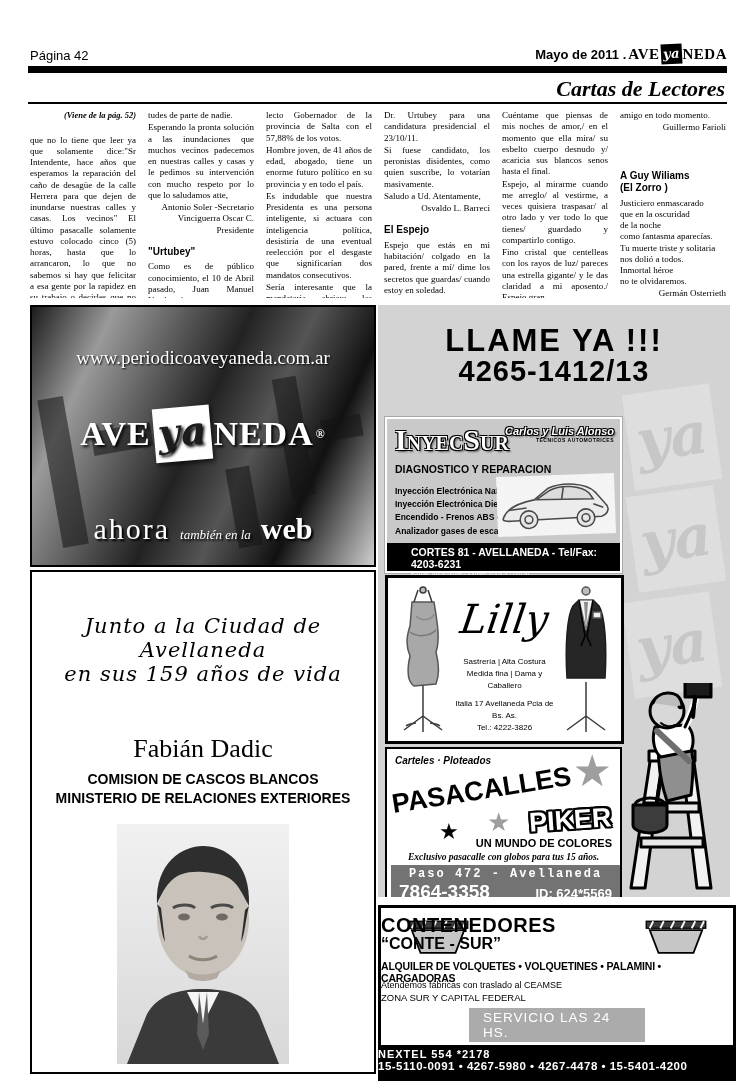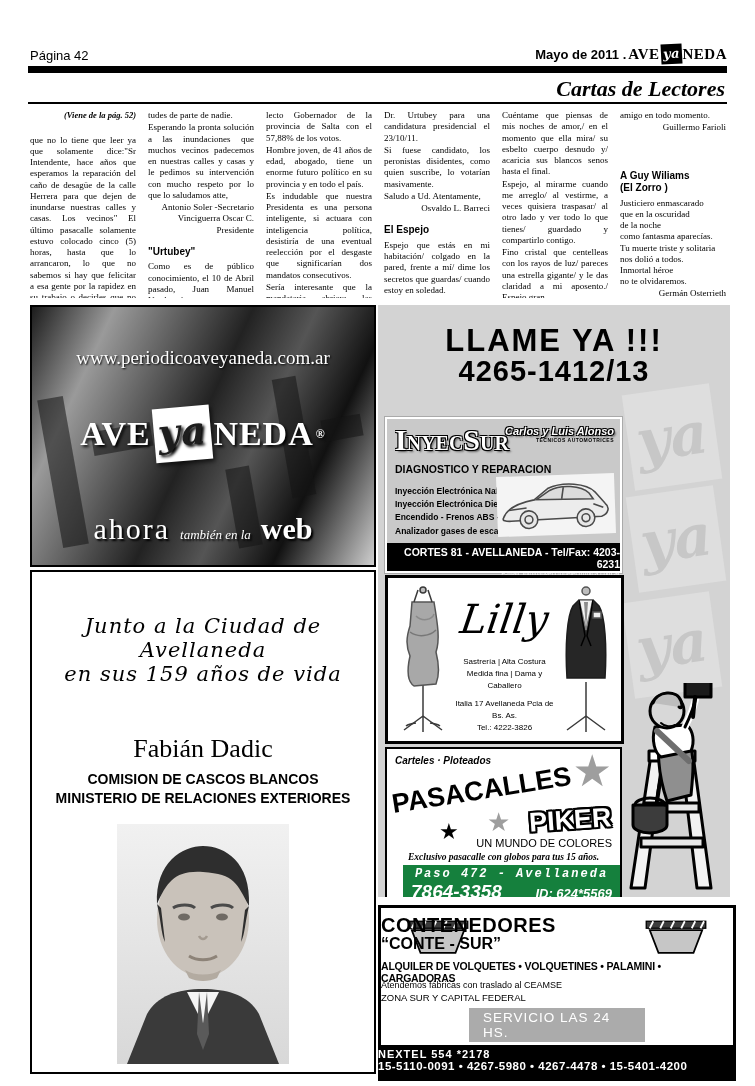--- a/index.html
+++ b/index.html
@@ -52,40 +52,40 @@
   .inyec{position:absolute;left:7px;top:112px;width:233px;height:152px;background:#c9c9c9;border:2px solid #fff;box-shadow:0 0 0 1px #aaa;font-family:"Liberation Sans",sans-serif;}
   .outline-w{color:#fff;text-shadow:-1px -1px 0 #000,1px -1px 0 #000,-1px 1px 0 #000,1px 1px 0 #000,2px 2px 2px #555;}
   .inyeclogo{position:absolute;left:8px;top:4px;font-family:"Liberation Serif",serif;font-weight:bold;}
   .inyeclogo .big{font-size:30px;}
   .inyeclogo .small{font-size:20px;text-align:center;}
   .inyecdiag{position:absolute;left:8px;top:44px;font-weight:900;font-size:10.5px;}
   .inyecown{position:absolute;right:6px;top:6px;text-align:right;font-weight:bold;font-style:italic;font-size:11px;}
   .inyecown .sub{font-style:normal;font-size:5px;color:#000;text-shadow:none;letter-spacing:.5px;}
   .inyeclist{position:absolute;left:8px;top:66px;font-weight:bold;font-size:8.5px;line-height:1.55;}
   .carbox{position:absolute;right:5px;top:56px;width:118px;height:60px;background:#f4f4f4;transform:rotate(-2deg);}
-  .inyecbar{position:absolute;left:0;right:0;bottom:0;height:28px;background:#000;color:#fff;text-align:right;}
+  .inyecbar{position:absolute;left:0;right:0;bottom:0;height:28px;background:#000;color:#fff;text-align:left;padding-left:24px;}
   .inyecbar .a{font-weight:bold;font-size:10.5px;margin-top:3px;}
   .inyecbar .e{font-size:6.5px;}
   
   .lilly{position:absolute;left:7px;top:270px;width:233px;height:163px;background:#fff;border:3px solid #000;font-family:"Liberation Sans",sans-serif;}
   .lillyname{position:absolute;left:0;right:0;top:18px;text-align:center;font-family:"DejaVu Serif",serif;font-style:italic;font-size:40px;transform:skewX(-8deg);}
   .lillytxt{position:absolute;left:62px;right:62px;top:78px;text-align:center;font-size:8px;line-height:1.5;}
   .lillytxt .addr{margin-top:6px;}
   .mannequin{position:absolute;top:8px;width:62px;height:148px;}
   .mann-left{left:4px;} .mann-right{right:4px;}
   
   .piker{position:absolute;left:7px;top:442px;width:233px;height:152px;background:#fff;border:2px solid #000;font-family:"Liberation Sans",sans-serif;overflow:hidden;}
   .pikertop{position:absolute;left:8px;top:6px;font-weight:900;font-style:italic;font-size:10px;}
   .star{position:absolute;line-height:1;}
   .star.gray{color:#9e9e9e;} .star.black{color:#000;}
   .pasacalles{position:absolute;left:4px;top:26px;font-size:27px;font-weight:900;transform:rotate(-9deg);letter-spacing:0px;}
   .pikername{position:absolute;right:8px;top:56px;font-size:27px;font-weight:900;transform:rotate(-4deg);color:#fff;text-shadow:-2px -2px 0 #000,2px -2px 0 #000,-2px 2px 0 #000,2px 2px 0 #000,0 2px 0 #000,2px 0 0 #000,0 -2px 0 #000,-2px 0 0 #000;}
-  .pikersub{position:absolute;right:8px;top:88px;font-weight:400;font-size:11px;padding-left:19px;}
+  .pikersub{position:absolute;right:8px;top:88px;font-weight:700;font-size:11px;padding-left:19px;}
   .pikertag{position:absolute;left:0;right:0;top:103px;text-align:center;font-weight:800;font-style:italic;font-size:9.5px;font-family:"Liberation Serif",serif;}
-  .pikerbar{position:absolute;left:16px;right:0;bottom:0;height:36px;background:#15803d;color:#fff;font-style:italic;}
+  .pikerbar{position:absolute;left:4px;right:0;bottom:0;height:36px;background:#737373;color:#fff;}
   .pikerbar .addr{text-align:center;font-size:12px;font-weight:bold;letter-spacing:2px;margin-top:2px;font-family:"Liberation Mono",monospace;}
   .pikerbar .row{display:flex;justify-content:space-between;align-items:baseline;padding:0 8px;}
   .pikerbar .ph{font-size:19px;font-weight:900;}
   .pikerbar .id{font-size:13px;font-weight:900;}
   
   .conte{position:absolute;left:378px;top:905px;width:352px;height:170px;background:#fff;border:3px solid #000;font-family:"Liberation Sans",sans-serif;}
   .contehead{position:absolute;left:0;right:0;top:6px;}
   .contetitle{font-weight:900;font-size:20px;letter-spacing:.5px;}
   .contesub{font-weight:900;font-size:16px;margin-top:-2px;}
   .conteicon{position:absolute;top:10px;width:70px;height:38px;}

